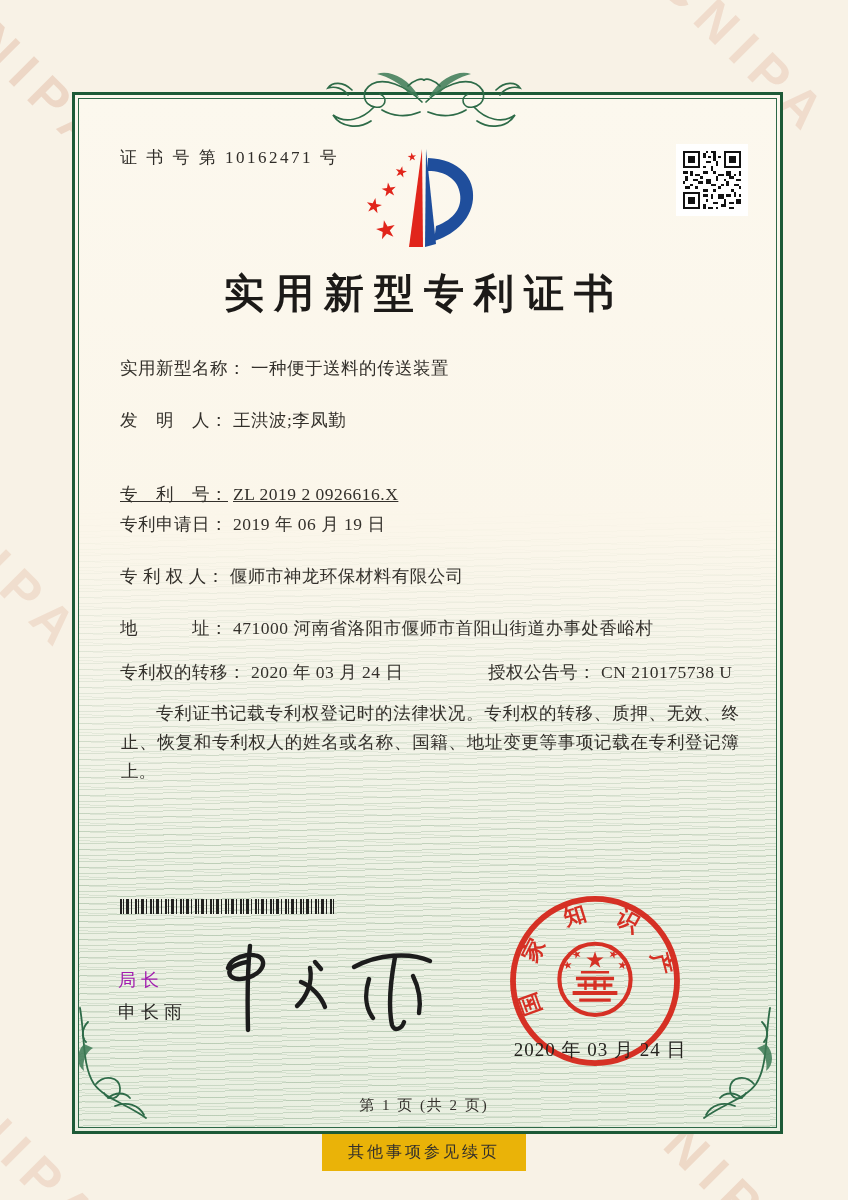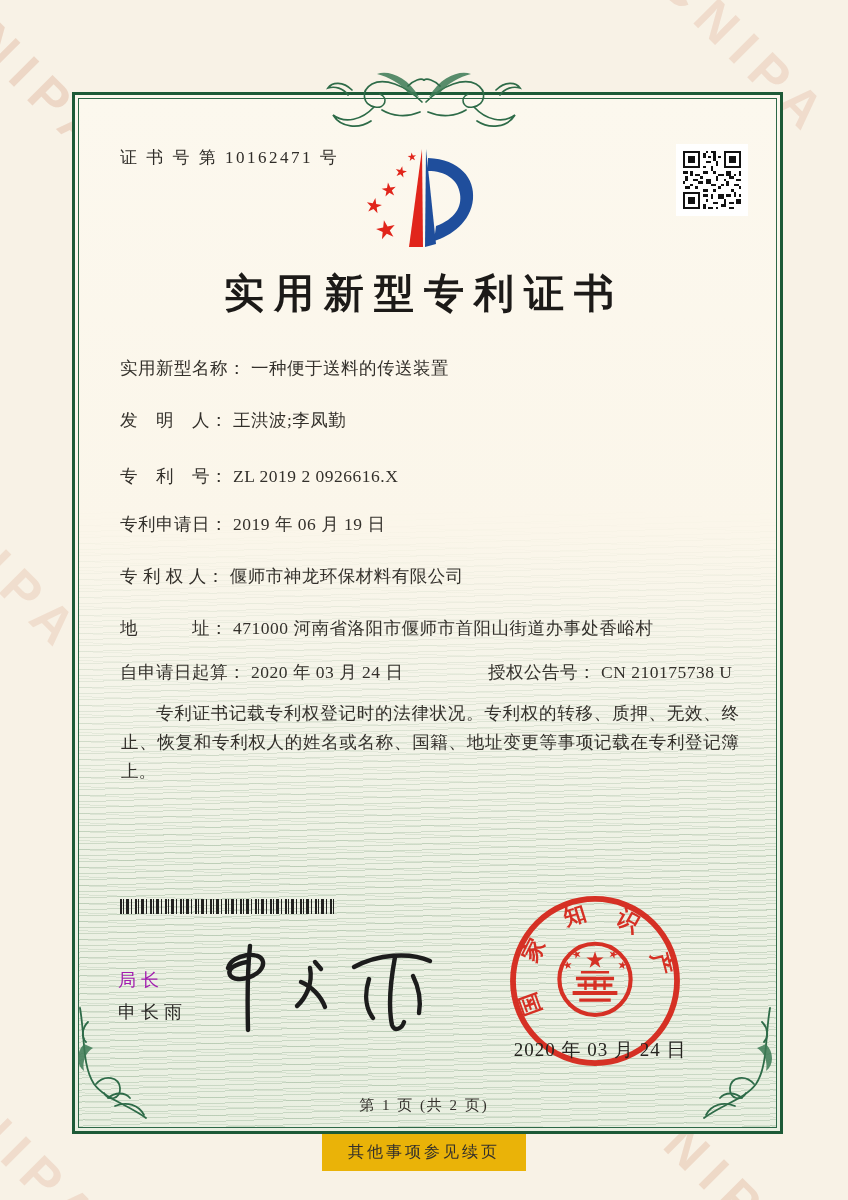--- a/index.html
+++ b/index.html
@@ -154,36 +154,36 @@
   </div>
 
   <div class="title">实用新型专利证书</div>
 
   <div class="field" style="top:356px;">
     <span class="lab">实用新型名称：</span><span class="val">一种便于送料的传送装置</span>
   </div>
   <div class="field" style="top:408px;">
     <span class="lab">发　明　人：</span><span class="val">王洪波;李凤勤</span>
   </div>
-  <div class="field" style="top:464px;">
+  <div class="field" style="top:482px;text-decoration:underline;">
     <span class="lab">专　利　号：</span><span class="val">ZL 2019 2 0926616.X</span>
   </div>
   <div class="field" style="top:512px;">
     <span class="lab">专利申请日：</span><span class="val">2019 年 06 月 19 日</span>
   </div>
   <div class="field" style="top:564px;">
     <span class="lab">专 利 权 人：</span><span class="val">偃师市神龙环保材料有限公司</span>
   </div>
   <div class="field" style="top:616px;">
     <span class="lab">地　　　址：</span><span class="val">471000 河南省洛阳市偃师市首阳山街道办事处香峪村</span>
   </div>
 
   <div class="field" style="top:660px;width:620px;">
     <span>
-      <span class="lab">自申请日起算：</span><span class="val">2020 年 03 月 24 日</span>
+      <span class="lab">专利权的转移：</span><span class="val">2020 年 03 月 24 日</span>
     </span>
     <span class="grant-b">
       <span class="lab">授权公告号：</span><span class="val">CN 210175738 U</span>
     </span>
   </div>
 
   <div class="body-text">
     <p>专利证书记载专利权登记时的法律状况。专利权的转移、质押、无效、终止、恢复和专利权人的姓名或名称、国籍、地址变更等事项记载在专利登记簿上。</p>
   </div>
 

